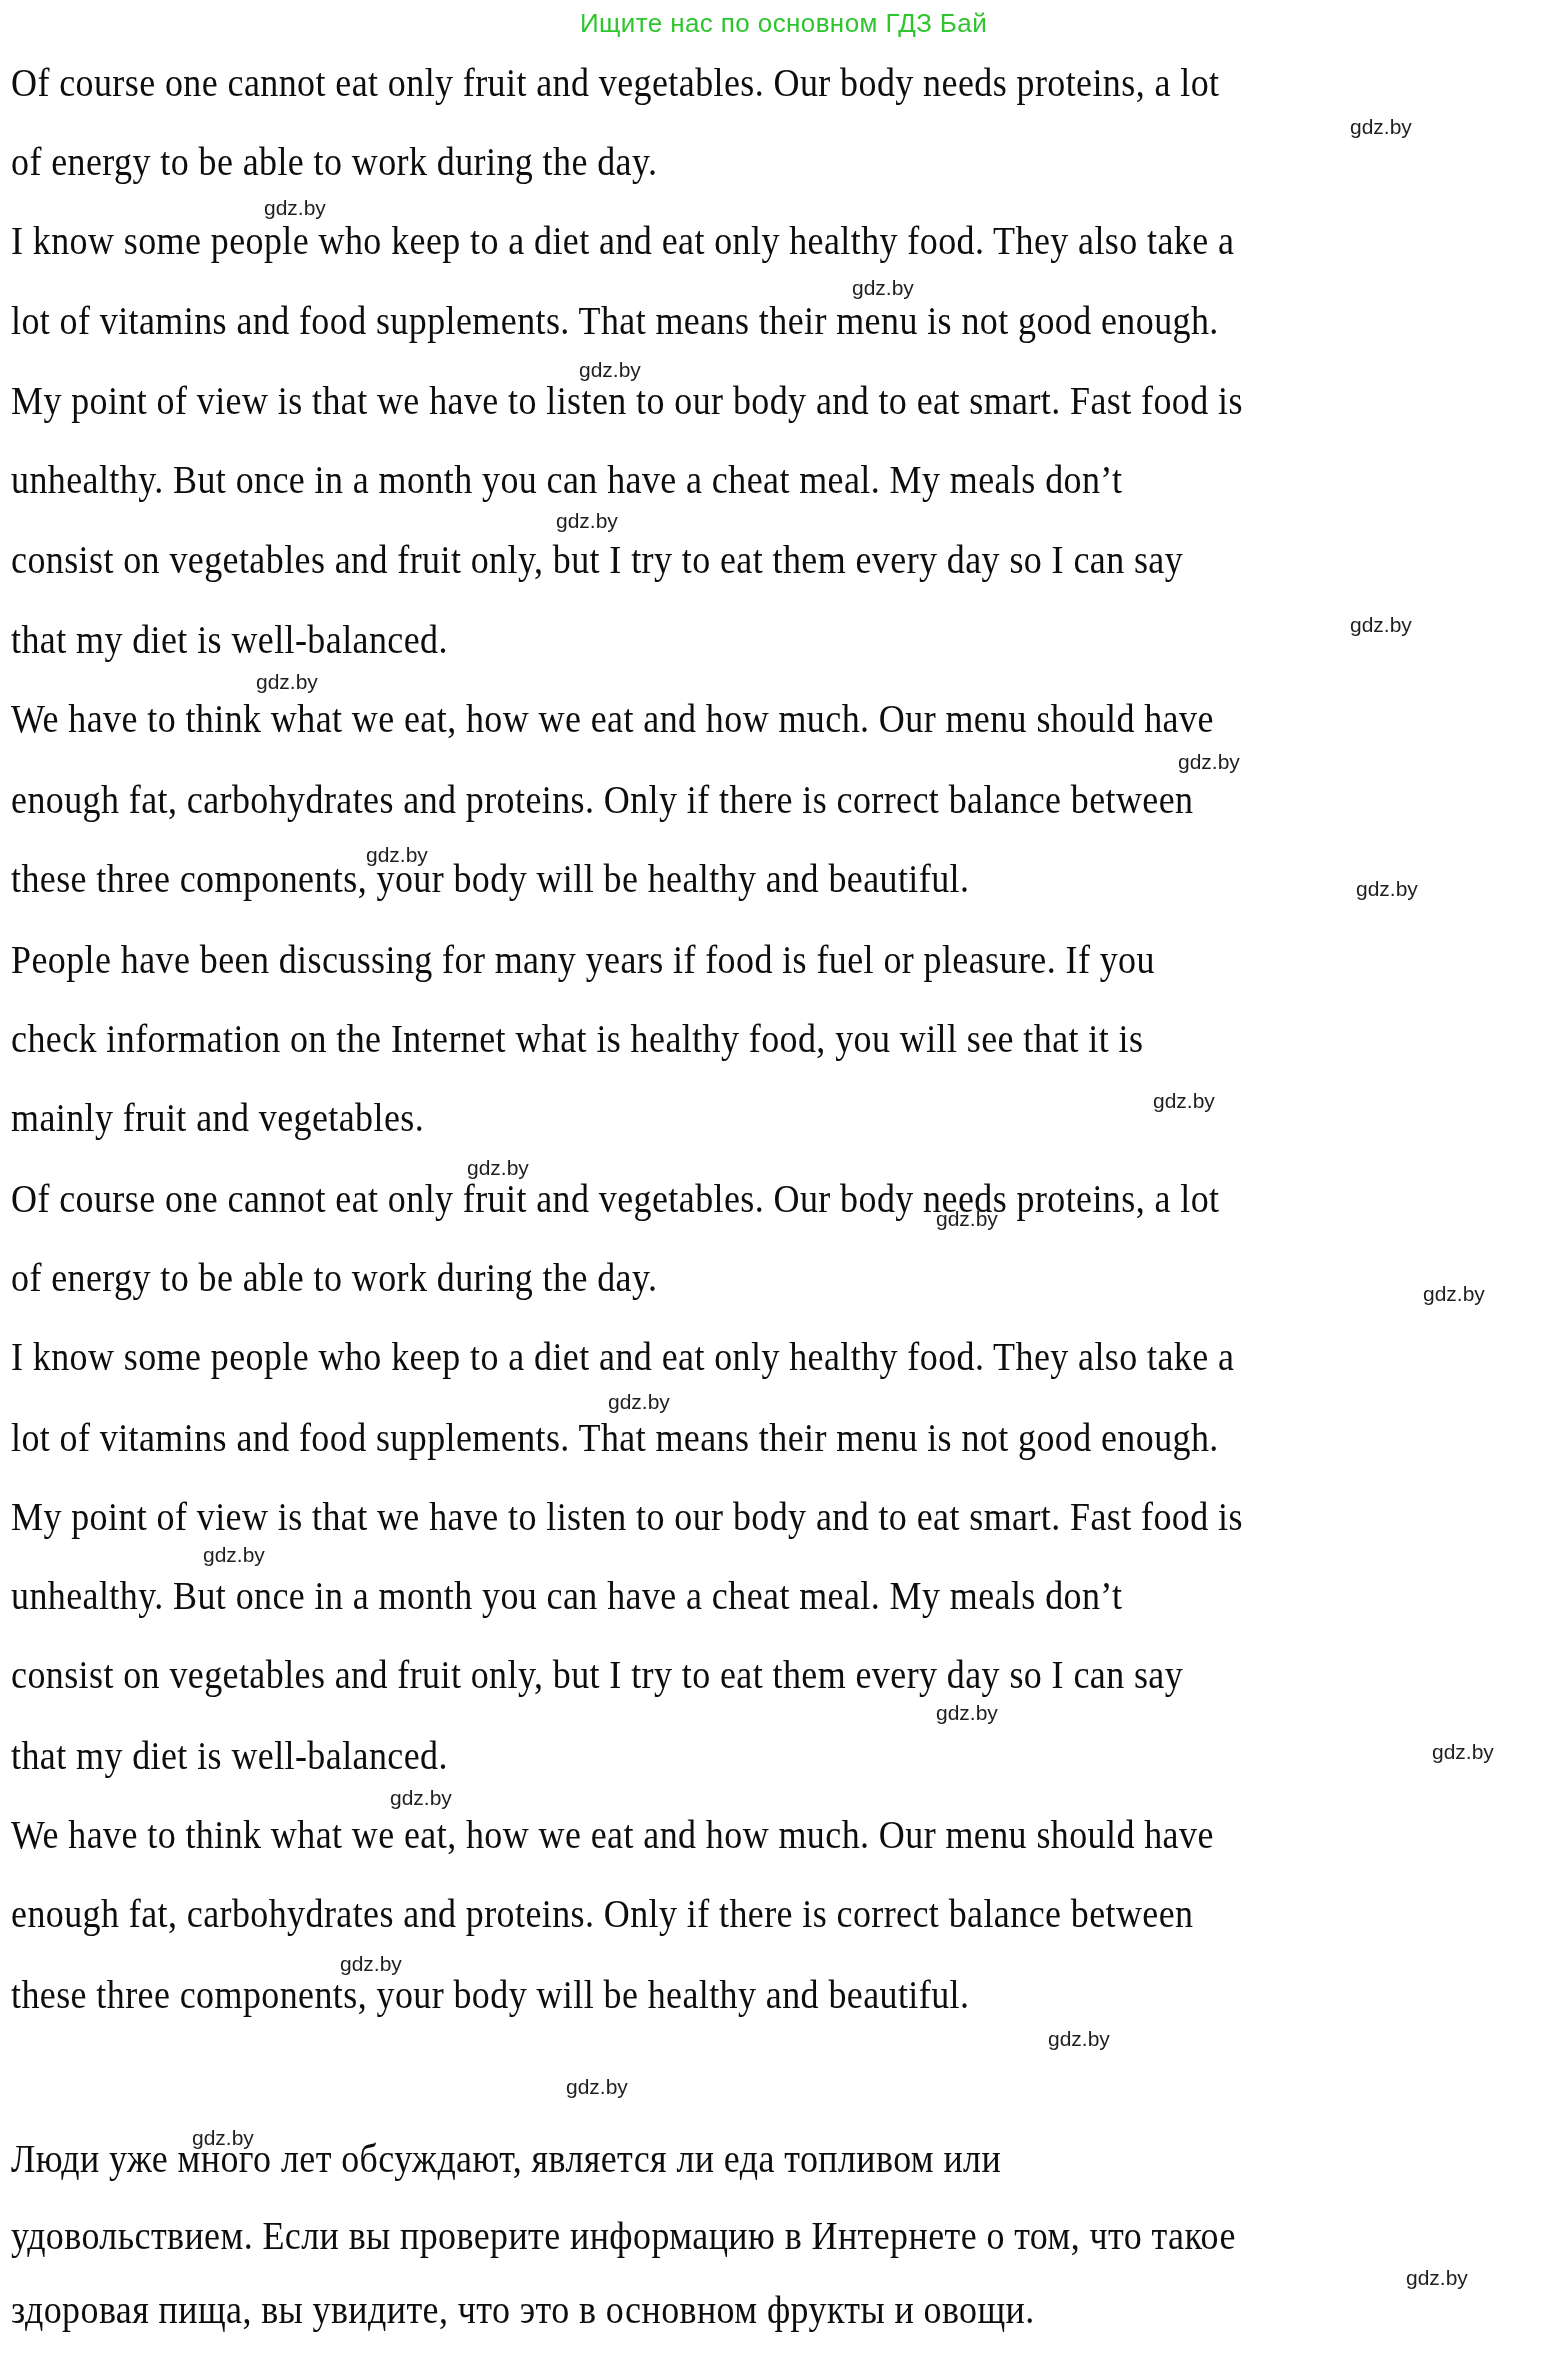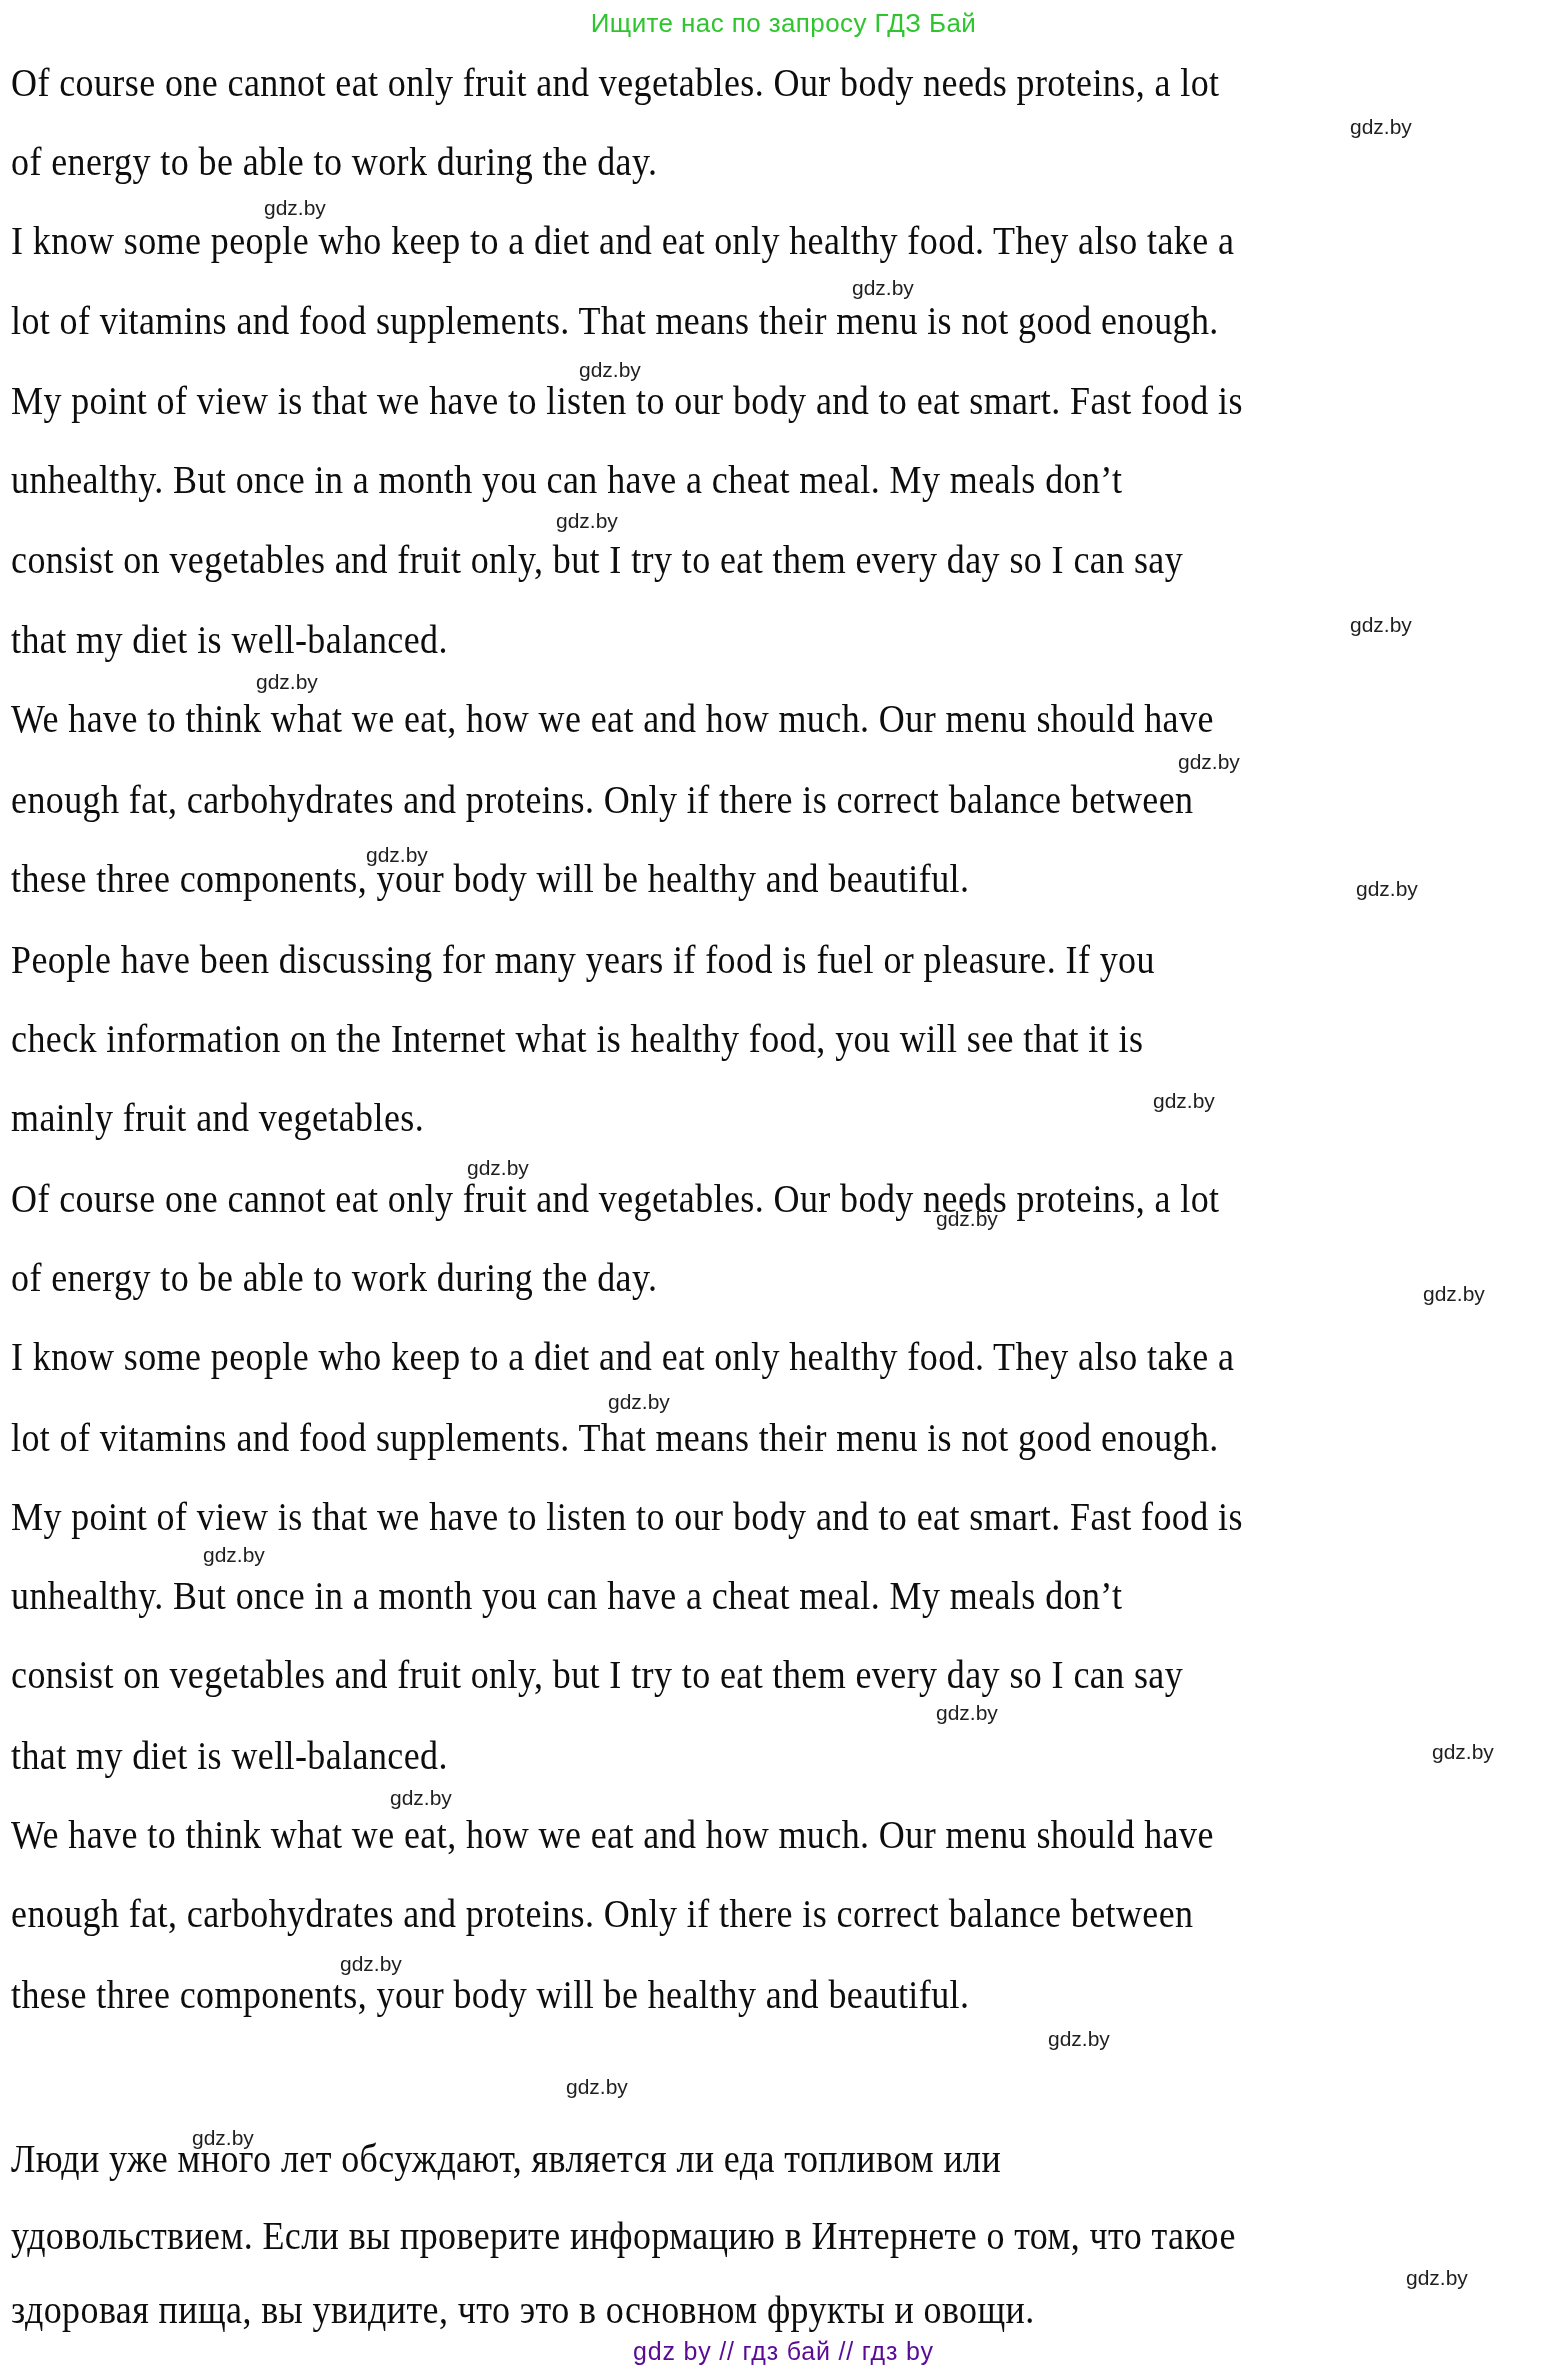--- a/index.html
+++ b/index.html
@@ -55,23 +55,22 @@
     font-size: 25px;
     font-weight: 500;
     color: #5a0b96;
     letter-spacing: 0.8px;
   }
 </style>
 </head>
 <body>
 
 <div class="page">
-  <div class="promo-header" style="color: rgb(47, 197, 47);">Ищите нас по запросу ГДЗ Бай</div>
+  <div class="promo-header" style="color: rgb(47, 197, 47);">Ищите нас по основном ГДЗ Бай</div>
 
-  <div class="site-footer" style="color: rgb(90, 11, 150);">gdz by  //  гдз бай  //  гдз by</div>
 <div class="line" style="left: 11px; top: 62px; color: rgb(13, 13, 13);">Of course one cannot eat only fruit and vegetables. Our body needs proteins, a lot</div>
     <div class="line" style="left: 11px; top: 141px; color: rgb(13, 13, 13);">of energy to be able to work during the day.</div>
     <div class="line" style="left: 11px; top: 220px; color: rgb(13, 13, 13);">I know some people who keep to a diet and eat only healthy food. They also take a</div>
     <div class="line" style="left: 11px; top: 300px; color: rgb(13, 13, 13);">lot of vitamins and food supplements. That means their menu is not good enough.</div>
     <div class="line" style="left: 11px; top: 380px; color: rgb(13, 13, 13);">My point of view is that we have to listen to our body and to eat smart. Fast food is</div>
     <div class="line" style="left: 11px; top: 459px; color: rgb(13, 13, 13);">unhealthy. But once in a month you can have a cheat meal. My meals don’t</div>
     <div class="line" style="left: 11px; top: 539px; color: rgb(13, 13, 13);">consist on vegetables and fruit only, but I try to eat them every day so I can say</div>
     <div class="line" style="left: 11px; top: 619px; color: rgb(13, 13, 13);">that my diet is well-balanced.</div>
     <div class="line" style="left: 11px; top: 698px; color: rgb(13, 13, 13);">We have to think what we eat, how we eat and how much. Our menu should have</div>
     <div class="line" style="left: 11px; top: 779px; color: rgb(13, 13, 13);">enough fat, carbohydrates and proteins. Only if there is correct balance between</div>

